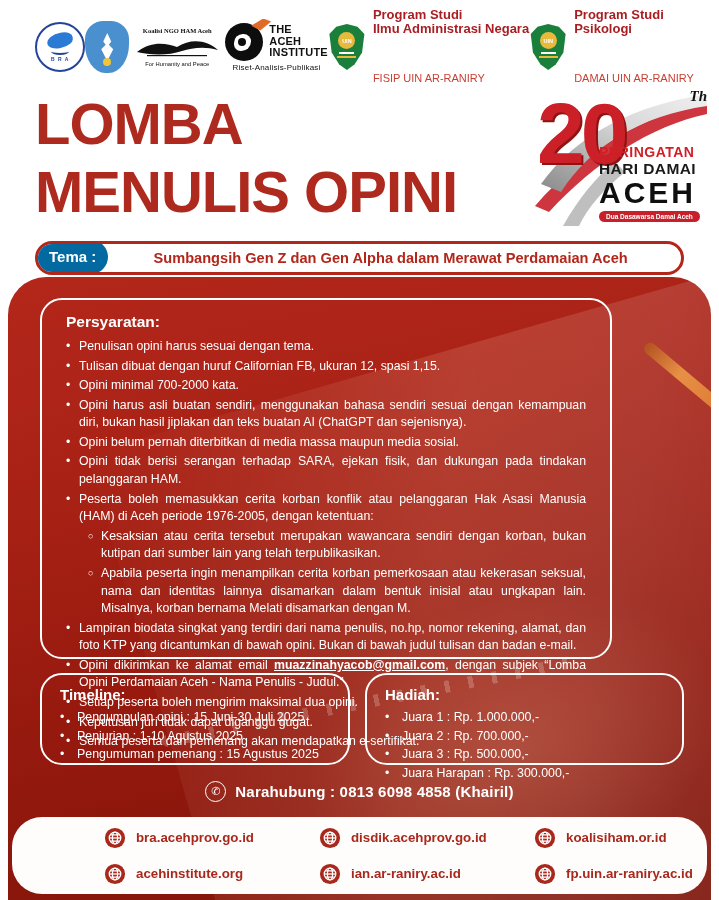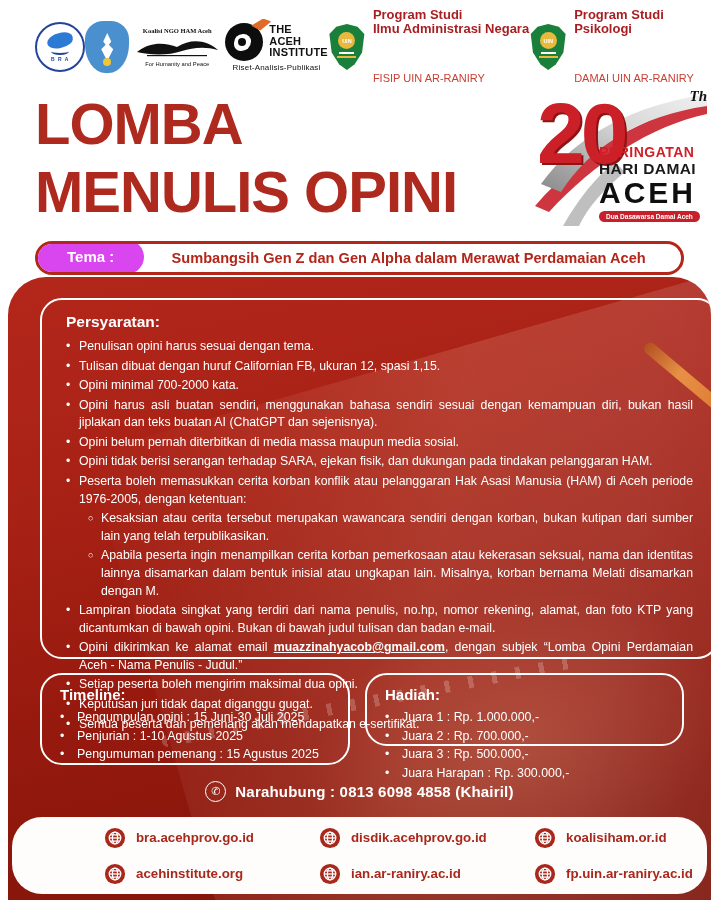--- a/index.html
+++ b/index.html
@@ -70,22 +70,22 @@
   .anniv-l1 { font-size:14px; font-weight:800; color:#D01F26; letter-spacing:.5px; }
   .anniv-l2 { font-size:15.5px; font-weight:800; color:#1a1a1a; letter-spacing:.4px; }
   .anniv-l3 { font-size:30px; font-weight:900; color:#0f0f0f; letter-spacing:3px; line-height:1; }
   .anniv-ribbon { margin-top:3px; background:#C8202A; border-radius:8px; padding:2px 7px;
                   font-size:6.5px; font-weight:bold; color:#fff; width:max-content; }
 
   
   .theme-row { position:absolute; left:35px; right:35px; top:241px; height:34px;
                border:3px solid #B3261A; border-radius:19px; background:#fff;
                display:flex; align-items:center; overflow:hidden; }
-  .theme-pill { background:#d946ef; color:#fff; font-weight:800; font-size:15px;
-                border-radius:17px; padding:5px 30px; margin-left:-1px; flex:none; height:34px;
+  .theme-pill { background:#0369a1; color:#fff; font-weight:800; font-size:15px;
+                border-radius:17px; padding:5px 12px; margin-left:-1px; flex:none; height:34px;
                 margin-top:-3px; display:flex; align-items:center; }
   .theme-text { flex:1; text-align:center; font-size:14.6px; font-weight:800; color:#B3261A; padding-right:8px; }
 
   
   .panel { position:absolute; left:8px; right:8px; top:277px; bottom:0;
            border-radius:38px 38px 0 0; overflow:hidden;
            background:linear-gradient(168deg,#B4271B 0%,#A82115 30%,#96190E 60%,#7D1409 100%); }
   .ph-band { position:absolute; left:150px; top:60px; width:760px; height:620px;
              background:linear-gradient(115deg,rgba(255,255,255,0) 0%,rgba(255,214,190,.16) 38%,rgba(255,255,255,.12) 58%,rgba(255,255,255,0) 100%);
              transform:rotate(-16deg); }
@@ -94,33 +94,33 @@
              transform:rotate(-20deg); }
   .ph-pencil { position:absolute; left:620px; top:110px; width:150px; height:12px;
                border-radius:6px; transform:rotate(40deg); opacity:.9;
                background:linear-gradient(90deg,#b3531f,#ED9A48 30%,#E07A2E 80%); }
   .ph-spiral { position:absolute; left:150px; top:418px; width:430px; height:12px; border-radius:6px;
                transform:rotate(-11deg); opacity:.45;
                background:repeating-linear-gradient(90deg,rgba(255,255,255,.45) 0 5px,rgba(255,255,255,0) 5px 24px); }
 
   
   .wbox { position:absolute; border:2.5px solid #fff; border-radius:22px; color:#fff; }
-  .box-req { left:32px; width:679px; top:21px; height:361px; padding:13px 24px 10px 24px; }
+  .box-req { left:32px; width:572px; top:21px; height:361px; padding:13px 24px 10px 24px; }
   .box-heading { font-size:15.5px; font-weight:800; margin-bottom:7px; }
   .req-list { list-style:none; }
   .req-list li { display:flex; gap:5px; font-size:12.3px; line-height:1.43; margin:2px 0; }
   .req-list li[data-level="2"] { padding-left:22px; }
   .bullet { flex:none; width:8px; }
   .bullet::before { content:"\2022"; }
   li[data-level="2"] .bullet::before { content:"\25CB"; font-size:9px; position:relative; top:-1px; }
   .req-text { flex:1; text-align:justify; }
   .email { font-weight:bold; text-decoration:underline; }
 
   .box-tl { left:32px; top:396px; width:310px; height:92px; padding:11px 18px; }
-  .box-pz { left:357px; top:396px; width:319px; height:73px; padding:11px 18px; }
+  .box-pz { left:357px; top:396px; width:319px; height:92px; padding:11px 18px; }
   .mini-list { list-style:none; margin-top:5px; }
   .mini-list li { display:flex; gap:9px; font-size:12.4px; line-height:1.5; }
   .box-heading-sm { font-size:15px; font-weight:800; }
 
   
   .contact { position:absolute; left:0; right:0; top:504px; display:flex; align-items:center;
              justify-content:center; gap:9px; color:#fff; }
   .phone-icon { width:21px; height:21px; border:1.7px solid #fff; border-radius:50%;
                 display:flex; align-items:center; justify-content:center;
                 font-family:"DejaVu Sans", sans-serif; font-size:11px; }

